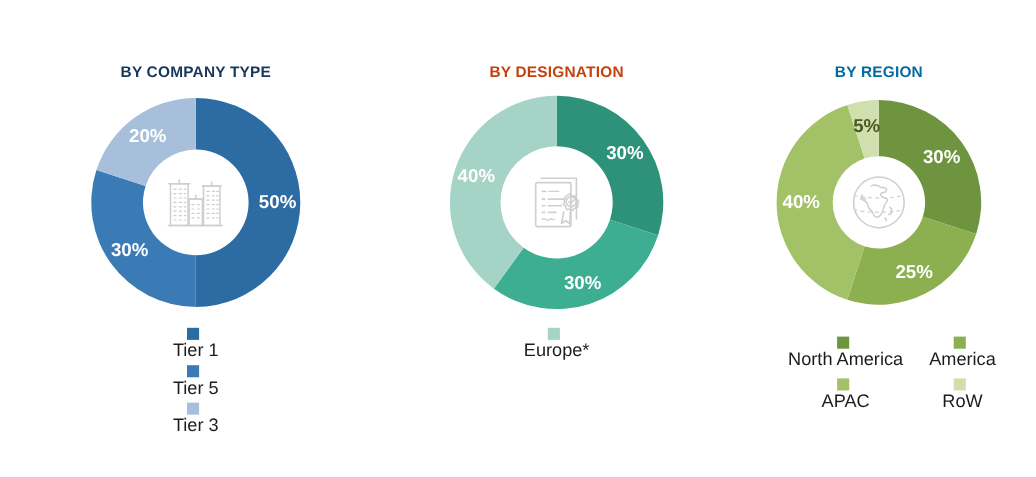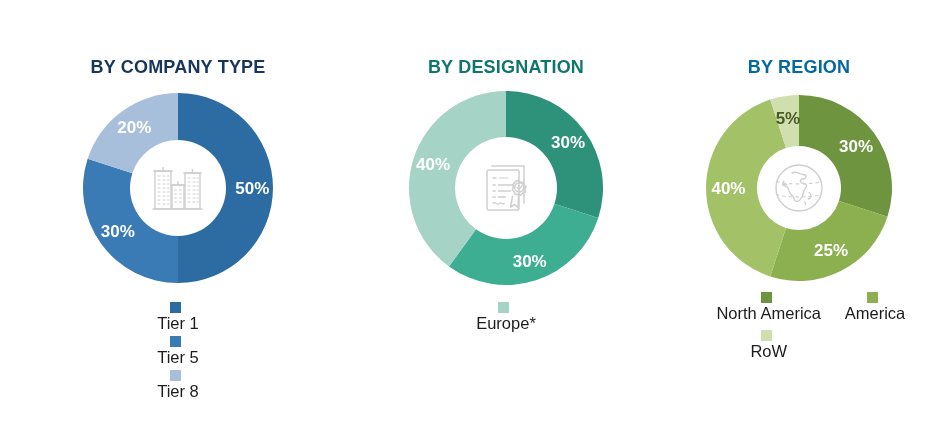--- a/index.html
+++ b/index.html
@@ -29,21 +29,21 @@
     height: 434px;
     display: flex;
     flex-direction: column;
     align-items: center;
   }
   .panel-company { width: 356px; }
   .panel-designation { width: 300px; }
   .panel-region { width: 286px; }
 
   .panel-title {
-    font-size: 18px;
+    font-size: 14px;
     font-weight: bold;
     letter-spacing: 0.2px;
     text-transform: uppercase;
     white-space: nowrap;
     line-height: 1;
     font-family: "Liberation Sans", sans-serif;
   }
   .panel-company .panel-title { margin-top: 58px; color: #16365c; }
   .panel-designation .panel-title { margin-top: 58px; color: #1b7a64; }
   .panel-region .panel-title { margin-top: 58px; color: #6f9400; }
@@ -94,21 +94,21 @@
     font-family: "Liberation Sans", sans-serif;
   }
 
   
   .legend-stack .legend-row { justify-content: flex-start; }
   .legend-grid {
     display: grid;
     grid-template-columns: 152px auto;
     row-gap: 6px;
     column-gap: 0px;
-    margin-top: 4px;
+    margin-top: 22px;
   }
 
   .slice-label {
     font-size: 17px;
     font-weight: bold;
     font-family: "Liberation Sans", sans-serif;
   }
 </style>
 </head>
 <body>
@@ -178,28 +178,28 @@
         </div>
         <div class="legend-row">
           <div class="legend-item">
             <span class="legend-swatch" style="background: rgb(58, 122, 181);"></span>
             <span class="legend-label">Tier 5</span>
           </div>
         </div>
         <div class="legend-row">
           <div class="legend-item">
             <span class="legend-swatch" style="background: rgb(168, 191, 219);"></span>
-            <span class="legend-label">Tier 8</span>
+            <span class="legend-label">Tier 3</span>
           </div>
         </div>
       </div>
   </div>
 
   <div class="panel panel-designation">
-    <div class="panel-title" style="color: #0f766e;">BY DESIGNATION</div>
+    <div class="panel-title" style="color: #c2410c;">BY DESIGNATION</div>
     <div class="donut-wrap">
       <svg class="donut-svg" id="donut-1" width="200" height="200" viewBox="0 0 200 200">
           <path d="M 100 3 A 97 97 0 0 1 192.25248208062987 129.9746484543699 L 148.50388233105284 115.75986671312232 A 51 51 0 0 0 100 49 Z" fill="#2e9179"></path>
           <text x="162.10" y="54.88" text-anchor="middle" dominant-baseline="central" fill="#ffffff" font-size="17" font-weight="bold" font-family="&quot;Liberation Sans&quot;, sans-serif" class="slice-label">30%</text>
           <path d="M 192.25248208062987 129.9746484543699 A 97 97 0 0 1 42.984830527630116 178.4746484543699 L 70.02295213308388 141.25986671312234 A 51 51 0 0 0 148.50388233105284 115.75986671312232 Z" fill="#3dae92"></path>
           <text x="123.72" y="173.00" text-anchor="middle" dominant-baseline="central" fill="#ffffff" font-size="17" font-weight="bold" font-family="&quot;Liberation Sans&quot;, sans-serif" class="slice-label">30%</text>
           <path d="M 42.984830527630116 178.4746484543699 A 97 97 0 0 1 99.99999999999999 3 L 99.99999999999999 49 A 51 51 0 0 0 70.02295213308388 141.25986671312234 Z" fill="#a5d3c5"></path>
           <text x="27.00" y="76.28" text-anchor="middle" dominant-baseline="central" fill="#ffffff" font-size="17" font-weight="bold" font-family="&quot;Liberation Sans&quot;, sans-serif" class="slice-label">40%</text>
         </svg>
       <div class="center-icon">
@@ -273,19 +273,23 @@
     <div class="legend legend-grid" id="legend-2">
         <div class="legend-item">
           <span class="legend-swatch" style="background: rgb(111, 148, 64);"></span>
           <span class="legend-label">North America</span>
         </div>
         <div class="legend-item">
           <span class="legend-swatch" style="background: rgb(140, 176, 79);"></span>
           <span class="legend-label">America</span>
         </div>
         <div class="legend-item">
+          <span class="legend-swatch" style="background: rgb(163, 194, 104);"></span>
+          <span class="legend-label">APAC</span>
+        </div>
+        <div class="legend-item">
           <span class="legend-swatch" style="background: rgb(207, 224, 174);"></span>
           <span class="legend-label">RoW</span>
         </div>
       </div>
   </div>
 
 </div>
 
 </body></html>

